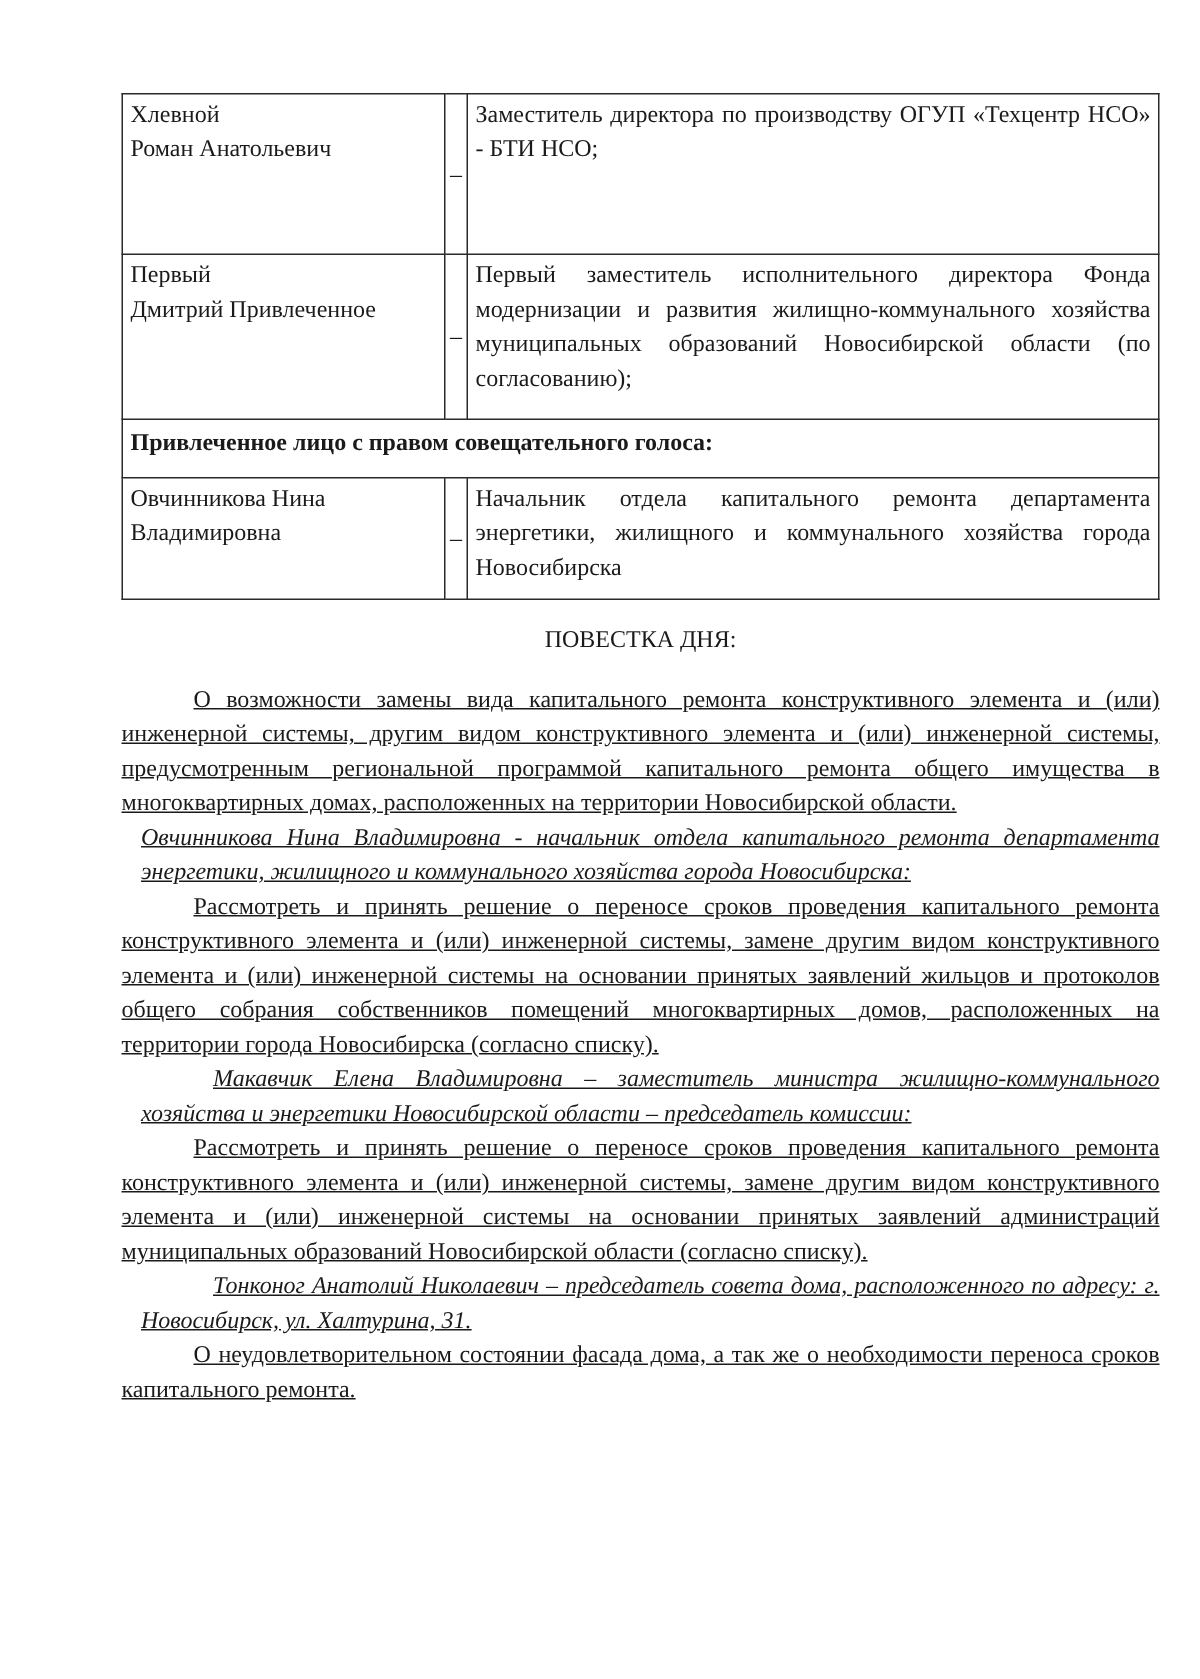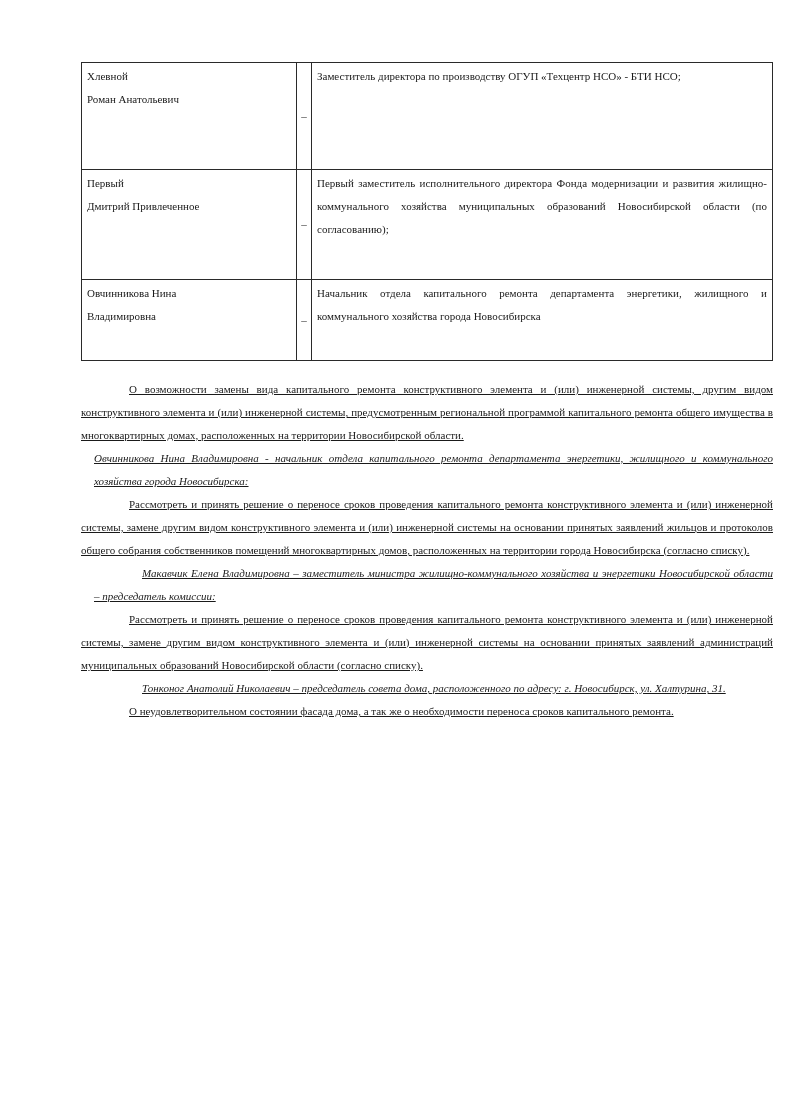--- a/index.html
+++ b/index.html
@@ -1,18 +1,18 @@
 <!DOCTYPE html>
 <html><head>
   <meta charset="utf-8">
   <style>
     html, body { margin: 0; padding: 0; background: #ffffff; }
     body { width: 800px; height: 1119px; position: relative; overflow: hidden;
       font-family: "Liberation Serif", serif; color: #1a1a1a; }
-    .page { position: absolute; left: 81px; top: 62px; width: 692px; font-size: 11px; line-height: 23px; }
+    .page { position: absolute; left: 81px; top: 62px; width: 692px; font-size: 16px; line-height: 23px; }
     table.members { border-collapse: collapse; width: 692px; table-layout: fixed; }
     table.members td { border: 1.5px solid #2a2a2a; vertical-align: top; padding: 2px 5px 4px 5px; }
     td.name { width: 204px; }
     td.dash { width: 14px; padding: 0 !important; text-align: center; vertical-align: middle !important; }
     td.role { text-align: justify; }
     tr.r1 td { height: 100px; }
     tr.r2 td { height: 103px; }
     tr.hdr td { font-weight: bold; height: 30px; padding-top: 4px; }
     tr.r3 td { height: 74px; }
     .agenda-title { text-align: center; margin-top: 15px; height: 23px; }
@@ -44,33 +44,37 @@
     <tr class="r2">
       <td class="name">
         <div>Первый</div>
         <div>Дмитрий Привлеченное</div>
       </td>
       <td class="dash">
             <span class="dash-text">–</span>
           </td>
       <td class="role">Первый заместитель исполнительного директора Фонда модернизации и развития жилищно-коммунального хозяйства муниципальных образований Новосибирской области (по согласованию);</td>
     </tr>
+    <tr class="hdr">
+      <td colspan="3">Привлеченное лицо с правом совещательного голоса:</td>
+    </tr>
     <tr class="r3">
       <td class="name">
         <div>Овчинникова Нина</div>
         <div>Владимировна</div>
       </td>
       <td class="dash">
             <span class="dash-text">–</span>
           </td>
       <td class="role">Начальник отдела капитального ремонта департамента энергетики, жилищного и коммунального хозяйства города Новосибирска</td>
     </tr>
   </tbody>
     </table>
 
+  <div class="agenda-title">ПОВЕСТКА ДНЯ:</div>
   <p class="indent gap1">О возможности замены вида капитального ремонта конструктивного элемента и (или) инженерной системы, другим видом конструктивного элемента и (или) инженерной системы, предусмотренным региональной программой капитального ремонта общего имущества в многоквартирных домах, расположенных на территории Новосибирской области.</p>
 
   <p class="it">Овчинникова Нина Владимировна - начальник отдела капитального ремонта департамента энергетики, жилищного и коммунального хозяйства города Новосибирска:</p>
   <p class="indent">Рассмотреть и принять решение о переносе сроков проведения капитального ремонта конструктивного элемента и (или) инженерной системы, замене другим видом конструктивного элемента и (или) инженерной системы на основании принятых заявлений жильцов и протоколов общего собрания собственников помещений многоквартирных домов, расположенных на территории города Новосибирска (согласно списку).</p>
 
   <p class="it indent">Макавчик Елена Владимировна – заместитель министра жилищно-коммунального хозяйства и энергетики Новосибирской области – председатель комиссии:</p>
   <p class="indent">Рассмотреть и принять решение о переносе сроков проведения капитального ремонта конструктивного элемента и (или) инженерной системы, замене другим видом конструктивного элемента и (или) инженерной системы на основании принятых заявлений администраций муниципальных образований Новосибирской области (согласно списку).</p>
 
   <p class="it indent">Тонконог Анатолий Николаевич – председатель совета дома, расположенного по адресу: г. Новосибирск, ул. Халтурина, 31.</p>
   <p class="indent">О неудовлетворительном состоянии фасада дома, а так же о необходимости переноса сроков капитального ремонта.</p>

